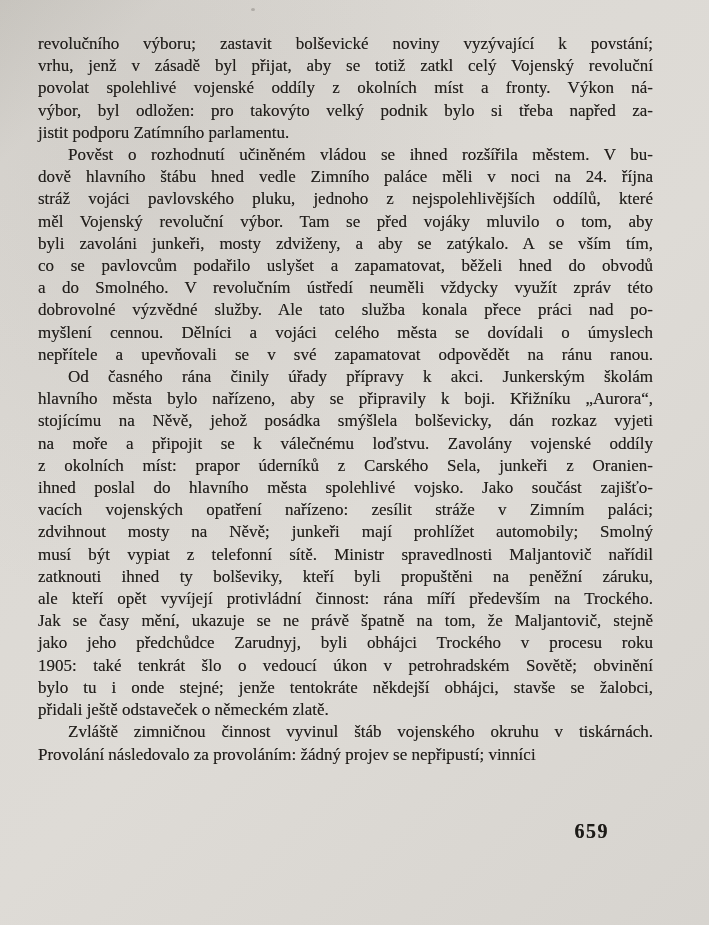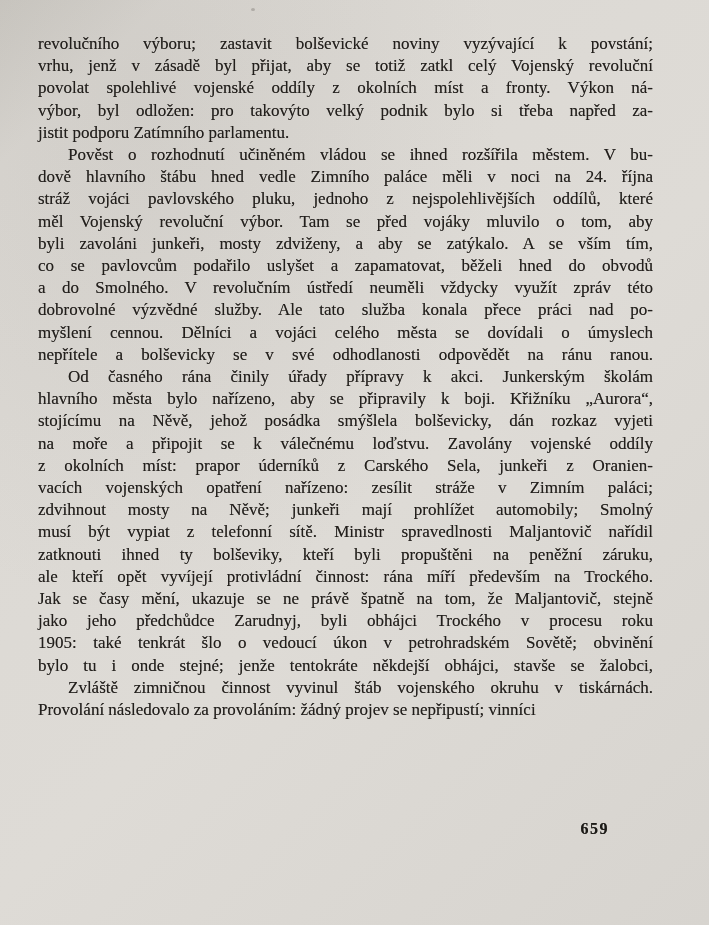--- a/index.html
+++ b/index.html
@@ -55,21 +55,21 @@
     text-indent: 30px;
   }
   .page-number {
     position: absolute;
     left: 38px;
     top: 820px;
     width: 615px;
     text-align: right;
     padding-right: 44px;
     box-sizing: border-box;
-    font-size: 16px;
+    font-size: 20px;
     font-weight: bold;
     letter-spacing: 1.5px;
     color: #1c1a17;
     text-shadow: 0 0 0.5px rgba(28,26,23,0.6);
   }
 </style>
 </head>
 <body>
 
 <div class="page">
@@ -85,37 +85,39 @@
       <div class="paragraph">
         <div class="line indent">Pověst o rozhodnutí učiněném vládou se ihned rozšířila městem. V bu-</div>
         <div class="line">dově hlavního štábu hned vedle Zimního paláce měli v noci na 24. října</div>
         <div class="line">stráž vojáci pavlovského pluku, jednoho z nejspolehlivějších oddílů, které</div>
         <div class="line">měl Vojenský revoluční výbor. Tam se před vojáky mluvilo o tom, aby</div>
         <div class="line">byli zavoláni junkeři, mosty zdviženy, a aby se zatýkalo. A se vším tím,</div>
         <div class="line">co se pavlovcům podařilo uslyšet a zapamatovat, běželi hned do obvodů</div>
         <div class="line">a do Smolného. V revolučním ústředí neuměli vždycky využít zpráv této</div>
         <div class="line">dobrovolné výzvědné služby. Ale tato služba konala přece práci nad po-</div>
         <div class="line">myšlení cennou. Dělníci a vojáci celého města se dovídali o úmyslech</div>
-        <div class="line">nepřítele a bolševicky se v své odhodlanosti odpovědět na ránu ranou.</div>
+        <div class="line">nepřítele a upevňovali se v své zapamatovat odpovědět na ránu ranou.</div>
       </div>
       <div class="paragraph">
         <div class="line indent">Od časného rána činily úřady přípravy k akci. Junkerským školám</div>
         <div class="line">hlavního města bylo nařízeno, aby se připravily k boji. Křižníku „Aurora“,</div>
         <div class="line">stojícímu na Něvě, jehož posádka smýšlela bolševicky, dán rozkaz vyjeti</div>
         <div class="line">na moře a připojit se k válečnému loďstvu. Zavolány vojenské oddíly</div>
         <div class="line">z okolních míst: prapor úderníků z Carského Sela, junkeři z Oranien-</div>
+        <div class="line">ihned poslal do hlavního města spolehlivé vojsko. Jako součást zajišťo-</div>
         <div class="line">vacích vojenských opatření nařízeno: zesílit stráže v Zimním paláci;</div>
         <div class="line">zdvihnout mosty na Něvě; junkeři mají prohlížet automobily; Smolný</div>
         <div class="line">musí být vypiat z telefonní sítě. Ministr spravedlnosti Maljantovič nařídil</div>
         <div class="line">zatknouti ihned ty bolševiky, kteří byli propuštěni na peněžní záruku,</div>
         <div class="line">ale kteří opět vyvíjejí protivládní činnost: rána míří především na Trockého.</div>
         <div class="line">Jak se časy mění, ukazuje se ne právě špatně na tom, že Maljantovič, stejně</div>
         <div class="line">jako jeho předchůdce Zarudnyj, byli obhájci Trockého v procesu roku</div>
         <div class="line">1905: také tenkrát šlo o vedoucí úkon v petrohradském Sovětě; obvinění</div>
         <div class="line">bylo tu i onde stejné; jenže tentokráte někdejší obhájci, stavše se žalobci,</div>
+        <div class="line short">přidali ještě odstaveček o německém zlatě.</div>
       </div>
       <div class="paragraph">
         <div class="line indent">Zvláště zimničnou činnost vyvinul štáb vojenského okruhu v tiskárnách.</div>
         <div class="line short">Provolání následovalo za provoláním: žádný projev se nepřipustí; vinníci</div>
       </div>
     </main>
   <div class="page-number">659</div>
 </div>
 
 </body></html>

